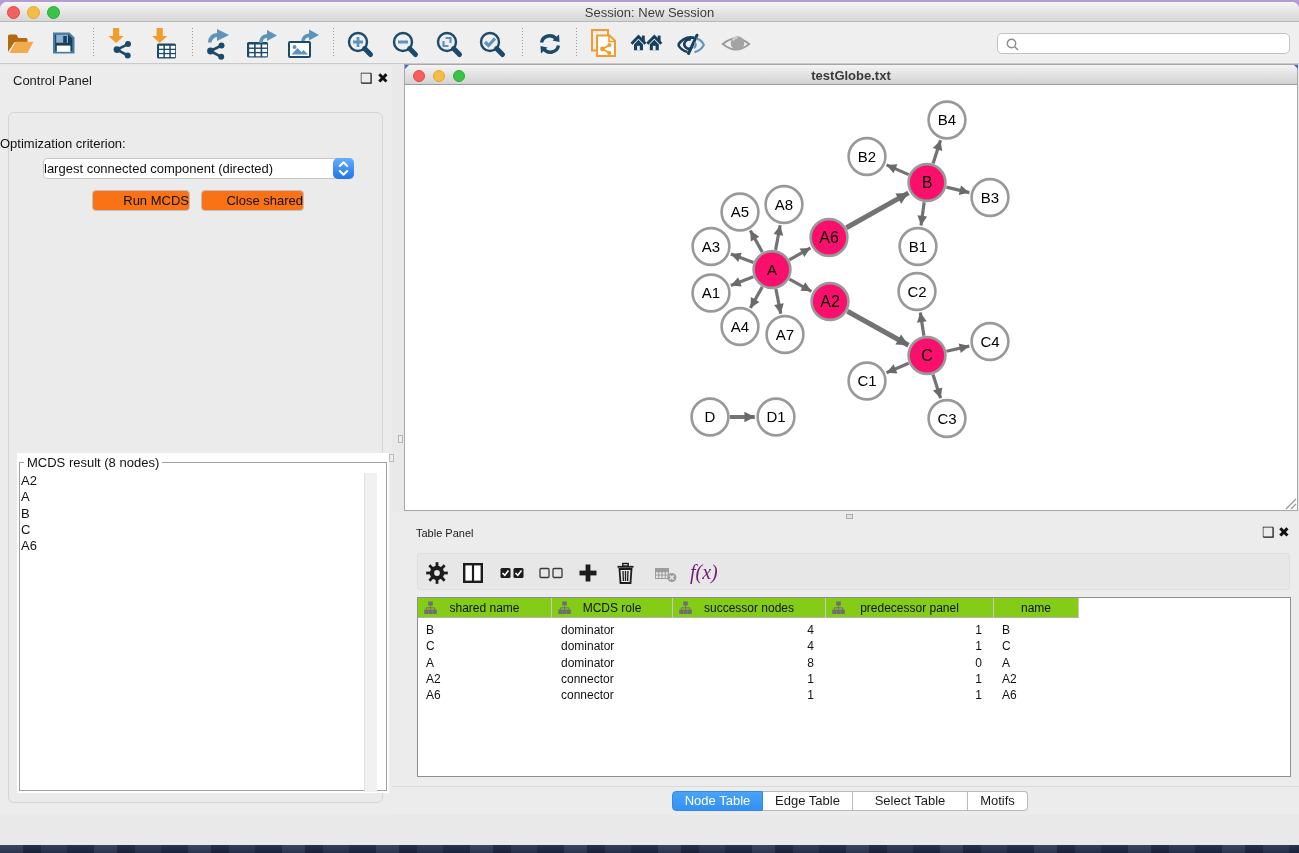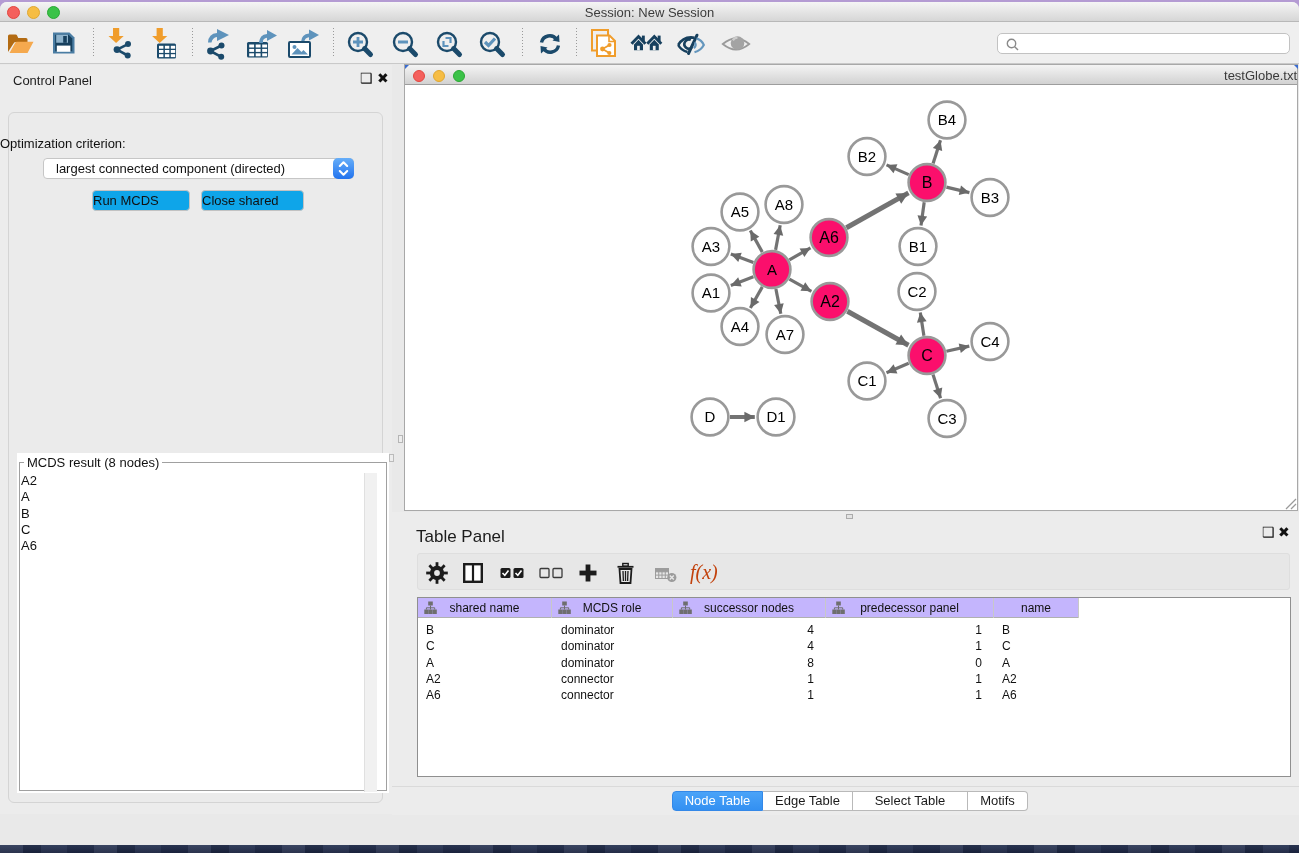--- a/index.html
+++ b/index.html
@@ -15,38 +15,38 @@
 #cpanel{position:absolute;left:0;top:63px;width:392px;height:749px;background:#ececec}
 #cpanel .ptitle{position:absolute;left:13px;top:8px;font-size:13px;color:#1c1c1c}
 .paneicons{position:absolute;top:5px;font-size:14px;color:#111}
 #cpinner{position:absolute;left:8px;top:47px;width:375px;height:691px;border:1px solid #d4d4d4;border-radius:6px;background:#ebebeb}
 .tabrow{position:absolute;display:flex;font-size:13px}
 .tab{background:#fff;border:1px solid #b9b9b9;border-left:none;color:#1a1a1a;text-align:center;line-height:18px;height:20px}
 .tab.first{border-left:1px solid #b9b9b9;border-radius:4px 0 0 4px}
 .tab.last{border-radius:0 4px 4px 0}
 .tab.sel{background:linear-gradient(#4aa3f8,#3390f2);border-color:#3388e8;color:#fff}
 #optlabel{position:absolute;left:0;width:391px;top:71px;font-size:13px;color:#111}
-#dropdown{position:absolute;left:43px;top:93px;width:311px;height:21px;background:#fff;border:1px solid #c6c6c6;border-radius:4px;font-size:13px;color:#111;line-height:19px;padding-left:12px}
+#dropdown{position:absolute;left:43px;top:93px;width:311px;height:21px;background:#fff;border:1px solid #c6c6c6;border-radius:4px;font-size:13px;color:#111;line-height:19px;}
 #dropbtn{position:absolute;right:-1px;top:-1px;width:21px;height:21px;border-radius:5px;background:linear-gradient(#66aef9,#2273ee)}
-.btn{position:absolute;height:21px;background:#0ea5e9;border:1px solid #c2c2c2;border-radius:4px;font-size:13px;color:#111;text-align:left;line-height:19px}
+.btn{position:absolute;height:21px;background:#f97316;border:1px solid #c2c2c2;border-radius:4px;font-size:13px;color:#111;text-align:right;line-height:19px}
 #mcdsbox{position:absolute;left:17px;top:388px;width:372px;height:340px;background:#fff}
 #mcdsborder{position:absolute;left:2px;top:9px;width:368px;height:329px;border:1px solid #a0a0a0}
 #mcdstitle{position:absolute;left:7px;top:2px;font-size:13px;color:#111;background:#fff;padding:0 3px}
 #mcdslist{position:absolute;left:4px;top:20px;font-size:13px;color:#111;line-height:16.3px}
 #mcdsscroll{position:absolute;right:12px;top:20px;width:13px;height:319px;background:#f1f1f1;border-left:1px solid #e0e0e0}
 
 #netwin{position:absolute;left:404px;top:62px;width:894px;height:447px;background:#fff;border:1px solid #a8a8a8}
 #nettitle{position:absolute;left:0;top:0;width:892px;height:20px;background:linear-gradient(#f4f4f4,#d2d2d2);border-bottom:1px solid #9d9d9d}
-#nettitle .title{position:absolute;left:0;right:0;top:3px;text-align:right;font-size:13px;font-weight:normal;color:#3a3a3a}
+#nettitle .title{position:absolute;left:0;right:0;top:3px;text-align:center;font-size:13px;font-weight:bold;color:#3a3a3a}
 
 #tpanel{position:absolute;left:392px;top:510px;width:907px;height:303px;background:#ececec}
-#tpanel .ptitle{position:absolute;left:24px;top:15px;font-size:17px;color:#1c1c1c}
+#tpanel .ptitle{position:absolute;left:24px;top:15px;font-size:11px;color:#1c1c1c}
 #ttoolbar{position:absolute;left:25px;top:41px;width:873px;height:37px;background:#e7e7e7;border:1px solid #dedede;border-radius:3px}
 #ttable{position:absolute;left:25px;top:85px;width:874px;height:180px;background:#fff;border:1px solid #8f8f8f}
-#thead{position:absolute;left:0;top:0;width:661px;height:20px;background:#c4b5fd;border-bottom:1px solid #b0b0b0;font-size:12px;color:#111}
+#thead{position:absolute;left:0;top:0;width:661px;height:20px;background:#84cc16;border-bottom:1px solid #b0b0b0;font-size:12px;color:#111}
 .hcell{position:absolute;top:0;height:20px;border-right:1px solid #c8c8c8;text-align:center;line-height:20px}
 .trow{position:absolute;left:0;width:871px;height:16px;font-size:12px;color:#111}
 .tc{position:absolute;top:1px}
 .bottabs{position:absolute;top:279px;left:280px;display:flex;font-size:13px}
 
 #statusbar{position:absolute;left:0;top:813px;width:1299px;height:30px;background:#ededed;border-top:1px solid #c0c0c0}
 #listbtn{position:absolute;left:9px;top:8px;width:27px;height:20px;background:#fdfdfd;border:1px solid #b5b5b5;border-radius:2px}
 #membtn{position:absolute;left:1214px;top:6px;width:74px;height:23px;background:#f8f8f8;border:1px solid #ababab;font-size:11px;color:#111}
 #deskbottom{position:absolute;left:0;top:845px;width:1299px;height:8px;background:repeating-linear-gradient(90deg,rgba(255,255,255,0.07) 0 23px,rgba(0,0,0,0.12) 23px 41px,rgba(255,255,255,0.04) 41px 67px,rgba(0,0,0,0.07) 67px 94px),linear-gradient(#2c3857,#1b2440)}
 svg{position:absolute;overflow:visible}
@@ -383,21 +383,21 @@
             <rect x="0.5" y="0.5" width="13" height="10" fill="none" stroke="#9c9c9c" stroke-width="1"></rect>
             <line x1="3.75" y1="0.5" x2="3.75" y2="10.5" stroke="#9c9c9c" stroke-width="1"></line>
             <line x1="7.0" y1="0.5" x2="7.0" y2="10.5" stroke="#9c9c9c" stroke-width="1"></line>
             <line x1="10.25" y1="0.5" x2="10.25" y2="10.5" stroke="#9c9c9c" stroke-width="1"></line>
             <line x1="0.5" y1="3.8" x2="13.5" y2="3.8" stroke="#9c9c9c" stroke-width="1"></line>
             <line x1="0.5" y1="7.1" x2="13.5" y2="7.1" stroke="#9c9c9c" stroke-width="1"></line>
             <rect x="0.5" y="0.5" width="13" height="3.3" fill="#9c9c9c"></rect>
             <circle cx="16.8" cy="9.5" r="4.6" fill="#9c9c9c"></circle>
             <path d="M14.8,7.5 L18.8,11.5 M18.8,7.5 L14.8,11.5" stroke="#e7e7e7" stroke-width="1.4"></path>
           </svg>
-          <div style="position:absolute;left:272px;top:7px;font-family:'Liberation Serif',serif;font-style:italic;font-size:20px;color:#c2410c">f(x)</div>
+          <div style="position:absolute;left:272px;top:7px;font-family:'Liberation Serif',serif;font-style:italic;font-size:20px;color:#701a75">f(x)</div>
         </div>
       </div>
     <div id="ttable">
       <div id="thead">
         <div class="hcell" style="left:0;width:134px"><svg style="left:6px;top:3px" width="13" height="14" viewBox="0 0 13 14">
               <g fill="#6e6e6e">
                 <rect x="4.2" y="0.5" width="4.6" height="4"></rect>
                 <rect x="0.3" y="8.5" width="4.2" height="4.5"></rect>
                 <rect x="4.7" y="8.5" width="4.2" height="4.5" transform="translate(-0.3 0)"></rect>
                 <rect x="8.6" y="8.5" width="4.2" height="4.5"></rect>

